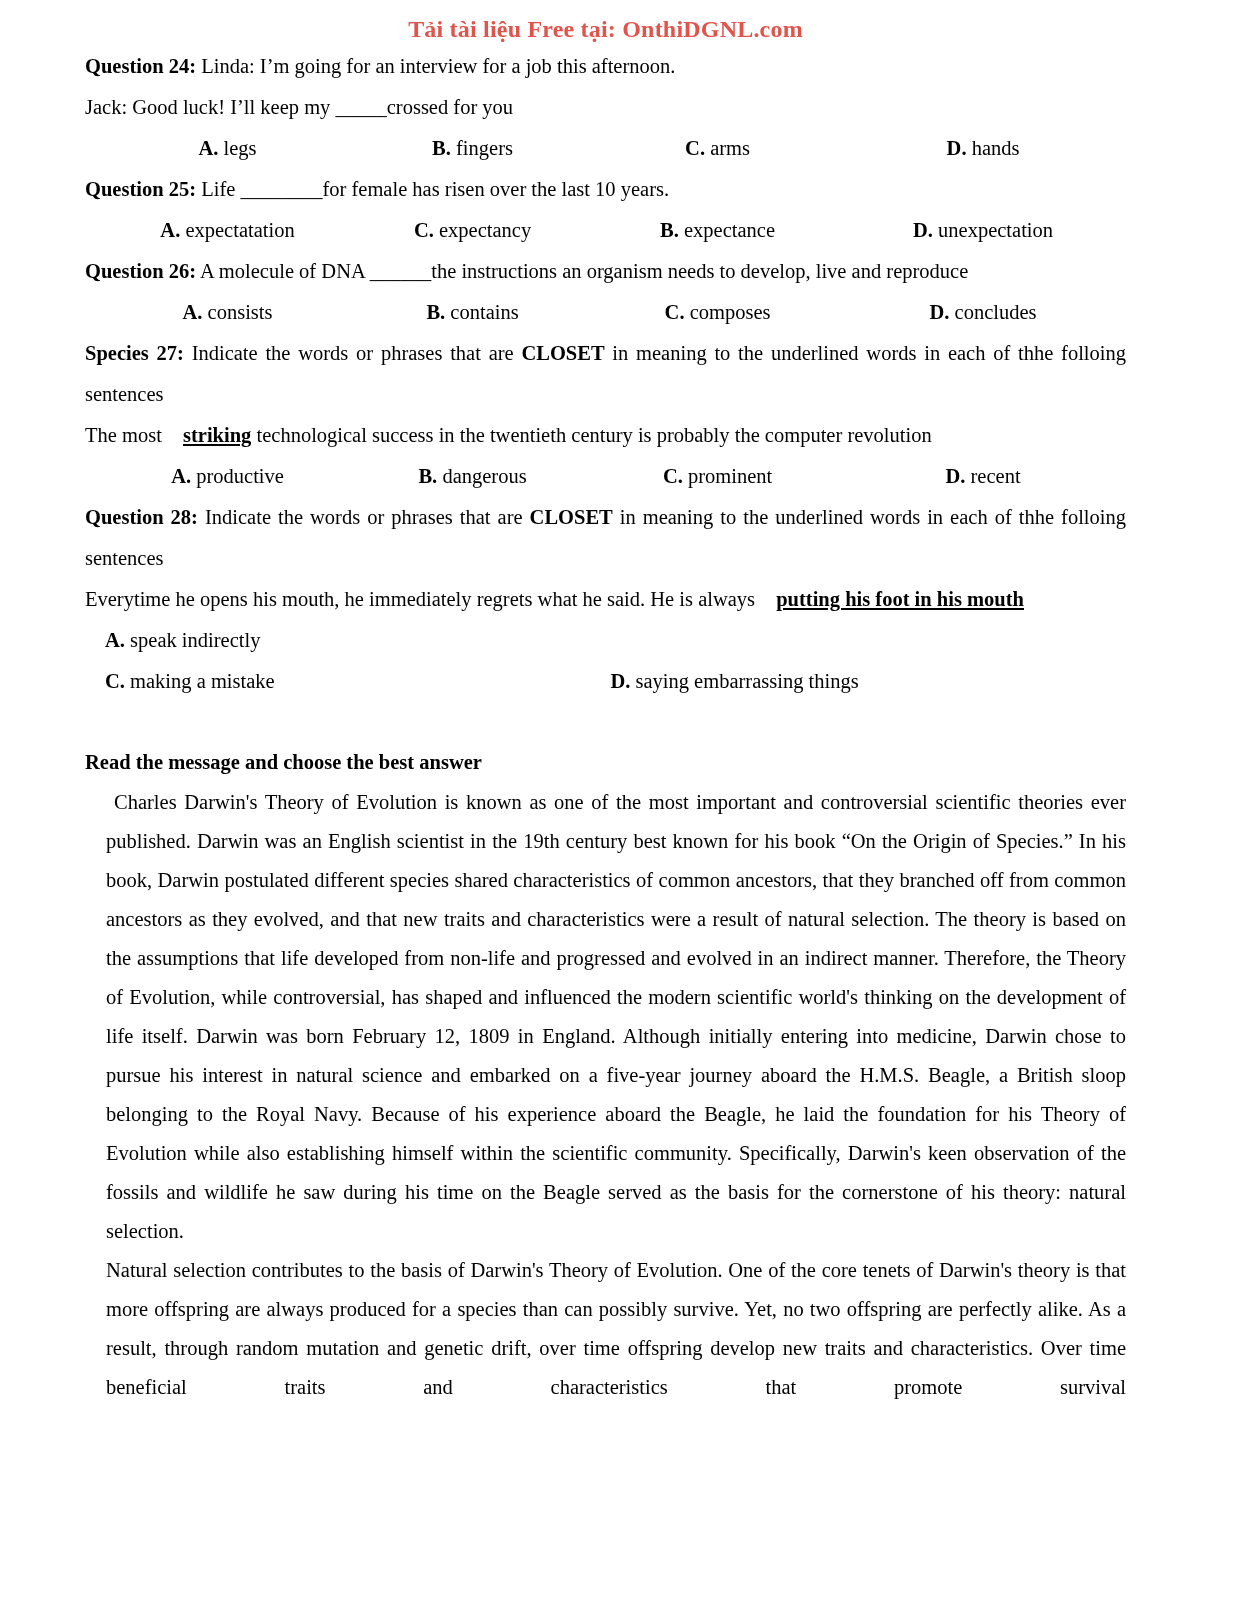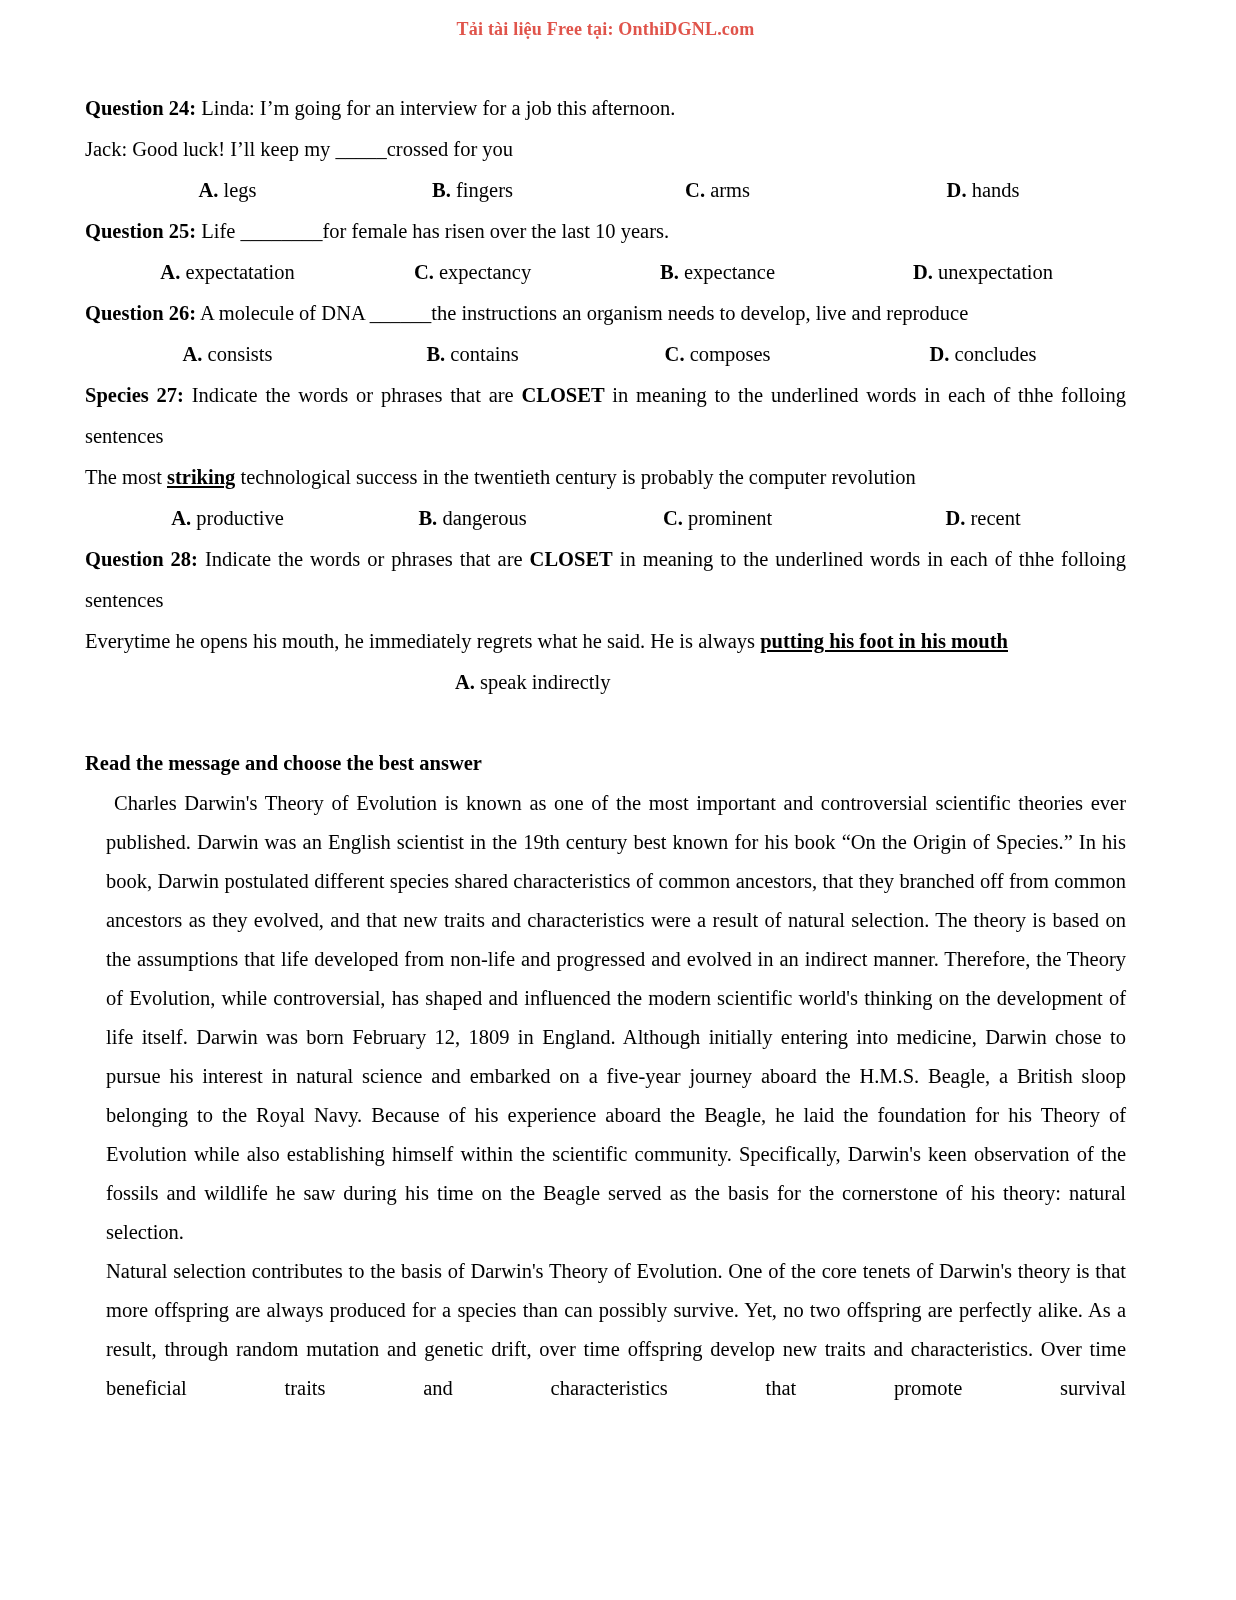--- a/index.html
+++ b/index.html
@@ -8,34 +8,33 @@
     width: 1236px; height: 1600px;
     overflow: hidden;
     font-family: "Liberation Serif", "DejaVu Serif", serif;
     color: #000000;
     font-size: 20.5px;
   }
   .page { padding: 12px 110px 0 85px; width: 1236px; }
   .header-banner {
     text-align: center;
     font-weight: bold;
-    font-size: 18px;
+    font-size: 24px;
     line-height: 34px;
     color: #e0544b;
-    margin-bottom: 42px;
     letter-spacing: 0.2px;
   }
   .qline { line-height: 41px; }
   .just { text-align: justify; }
   .opt-row { display: flex; line-height: 41px; padding-left: 20px; }
   .opt { width: 24%; text-align: center; }
   .opt:last-child { width: 28%; }
-  .opt-wide { width: 49.5%; text-align: right; }
+  .opt-wide { width: 49.5%; }
   b { font-weight: bold; }
-  .ul { text-decoration: underline; }
+  .ul { text-decoration: underline; margin-left: 16px; }
   .reading-section { margin-top: 40px; }
   .reading-heading { font-weight: bold; line-height: 41px; margin-bottom: 0; }
   .para {
     text-align: justify;
     line-height: 39px;
     margin-top: 0;
     margin-left: 21px;
   }
   .para1 { text-indent: 8px; }
   .para2 { text-align-last: justify; }
@@ -88,20 +87,24 @@
       <div class="opt"><b>D.</b> <span>recent</span></div>
     </div>
   </div>
 
   <div>
     <div class="qline just"><b>Question 28:</b> <span>Indicate the words or phrases that are</span> <b>CLOSET</b> <span>in meaning to the underlined words in each of thhe folloing sentences</span></div>
     <div class="qline just"><span>Everytime he opens his mouth, he immediately regrets what he said. He is always</span> <b class="ul">putting his foot in his mouth</b></div>
     <div class="opt-row">
       <div class="opt-wide"><b>A.</b> <span>speak indirectly</span></div>
     </div>
+    <div class="opt-row">
+      <div class="opt-wide"><b>C.</b> <span>making a mistake</span></div>
+      <div class="opt-wide"><b>D.</b> <span>saying embarrassing things</span></div>
+    </div>
   </div>
 
   <div class="reading-section">
     <div class="reading-heading">Read the message and choose the best answer</div>
     <p class="para para1">Charles Darwin's Theory of Evolution is known as one of the most important and controversial scientific theories ever published. Darwin was an English scientist in the 19th century best known for his book “On the Origin of Species.” In his book, Darwin postulated different species shared characteristics of common ancestors, that they branched off from common ancestors as they evolved, and that new traits and characteristics were a result of natural selection. The theory is based on the assumptions that life developed from non-life and progressed and evolved in an indirect manner. Therefore, the Theory of Evolution, while controversial, has shaped and influenced the modern scientific world's thinking on the development of life itself. Darwin was born February 12, 1809 in England. Although initially entering into medicine, Darwin chose to pursue his interest in natural science and embarked on a five-year journey aboard the H.M.S. Beagle, a British sloop belonging to the Royal Navy. Because of his experience aboard the Beagle, he laid the foundation for his Theory of Evolution while also establishing himself within the scientific community. Specifically, Darwin's keen observation of the fossils and wildlife he saw during his time on the Beagle served as the basis for the cornerstone of his theory: natural selection.</p>
     <p class="para para2">Natural selection contributes to the basis of Darwin's Theory of Evolution. One of the core tenets of Darwin's theory is that more offspring are always produced for a species than can possibly survive. Yet, no two offspring are perfectly alike. As a result, through random mutation and genetic drift, over time offspring develop new traits and characteristics. Over time beneficial traits and characteristics that promote survival</p>
   </div>
 
 </div>
 

